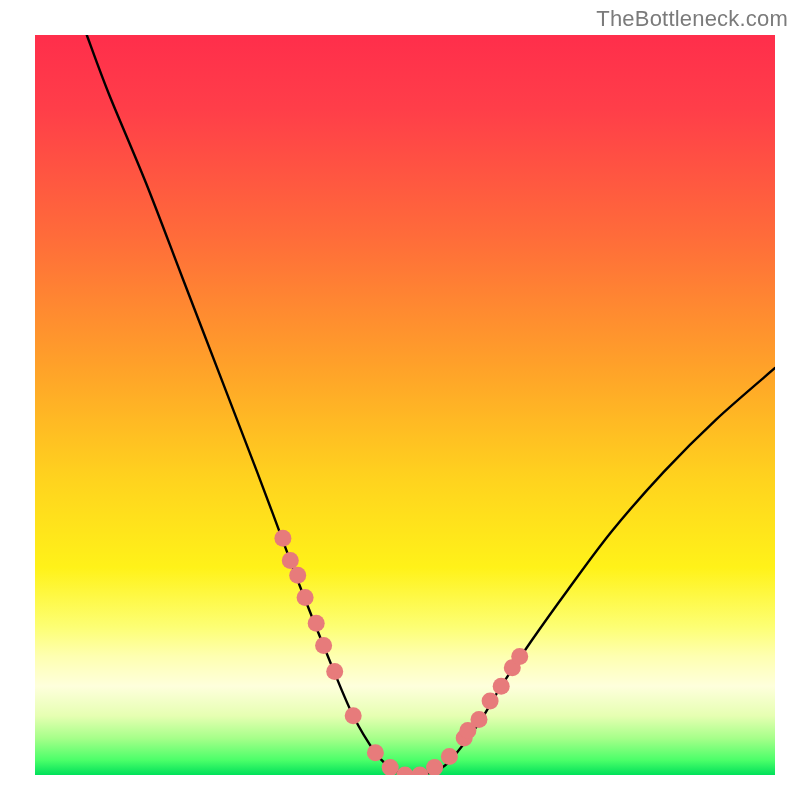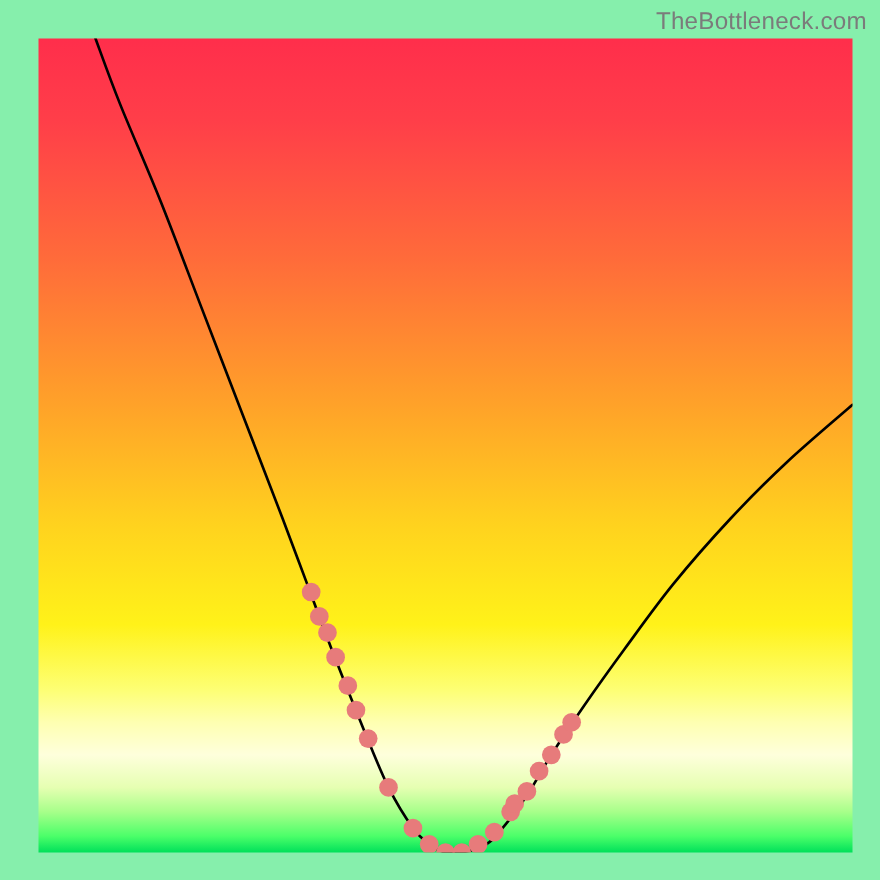--- a/index.html
+++ b/index.html
@@ -8,21 +8,21 @@
     width: 800px;
     height: 800px;
     background: #000;
     font-family: Arial, Helvetica, sans-serif;
     overflow: hidden;
   }
   .stage {
     position: relative;
     width: 800px;
     height: 800px;
-    background: #86efac;
+    background: #ffffff;
   }
   .plot {
     position: absolute;
     left: 35px;
     top: 35px;
     width: 740px;
     height: 740px;
     background: linear-gradient(to bottom,
       #ff2e4b 0%,
       #ff3e49 10%,

